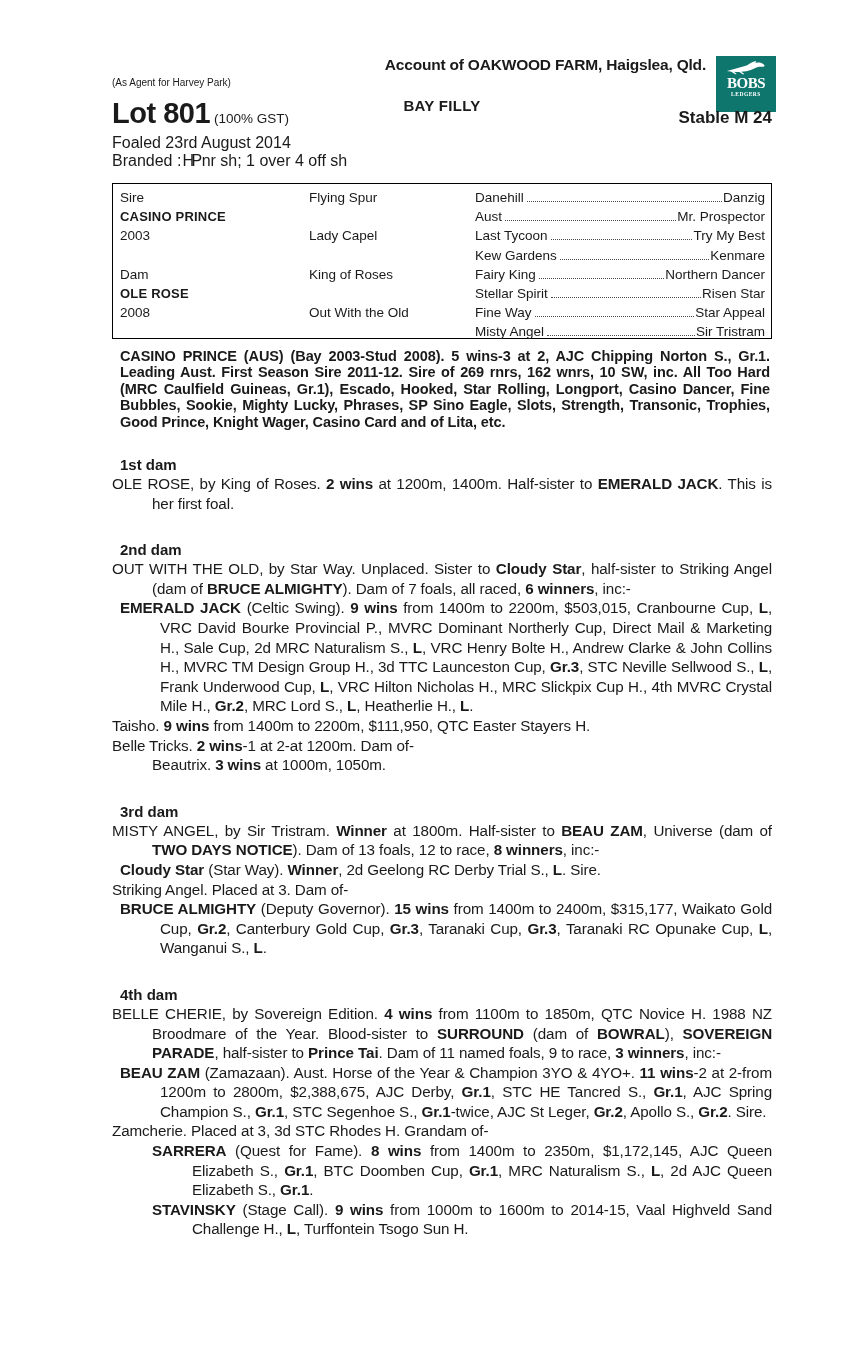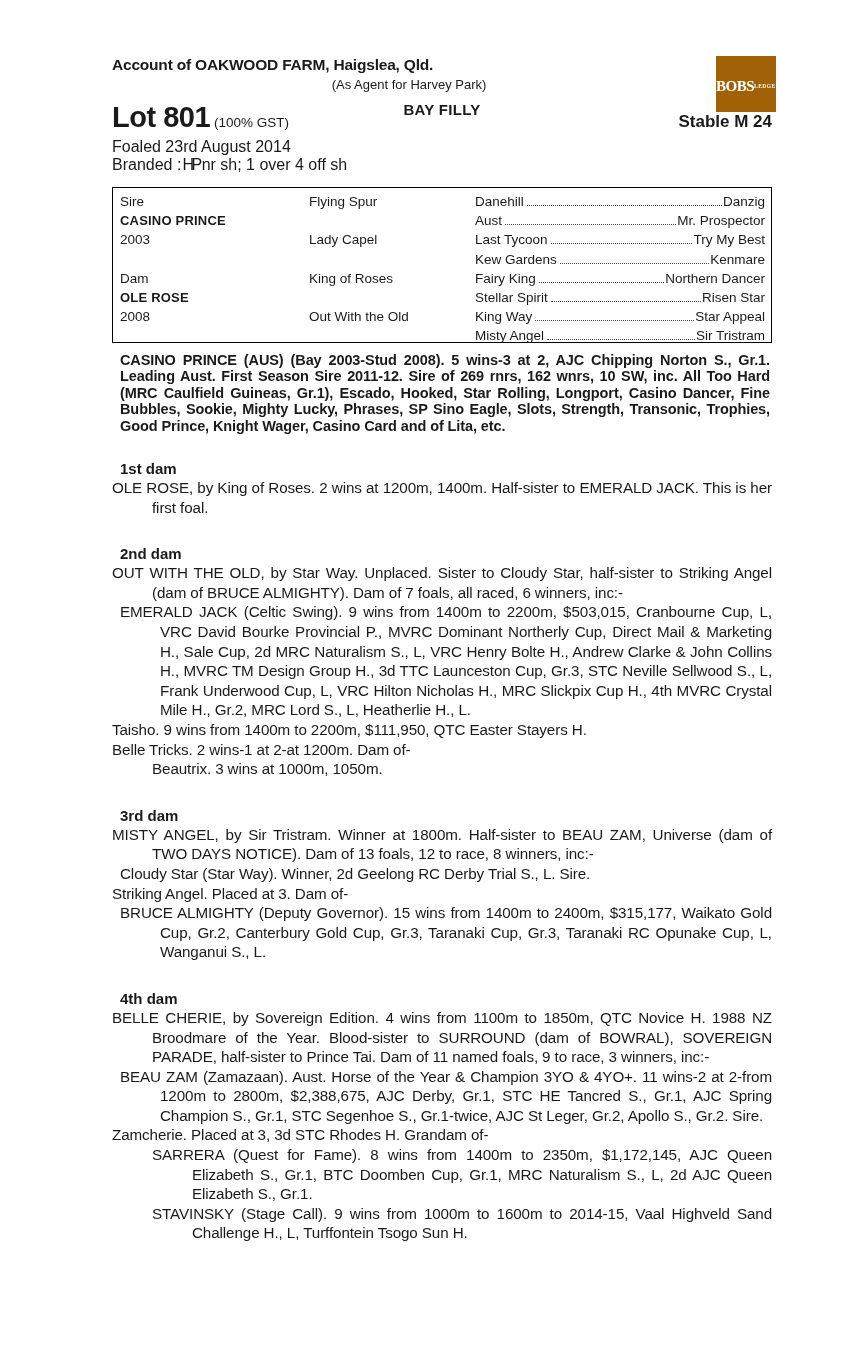--- a/index.html
+++ b/index.html
@@ -28,23 +28,23 @@
   .header-zone {
     position: relative;
     padding-top: 56px;
   }
   .bobs-logo {
     position: absolute;
     right: -4px;
     top: 56px;
     width: 60px;
     height: 56px;
-    background: #a16207;
-    display: flex;
-    flex-direction: row;
+    background: #0f766e;
+    display: flex;
+    flex-direction: column;
     align-items: center;
     justify-content: flex-start;
     padding-top: 4px;
   }
   .bobs-logo svg { display: block; }
   .bobs-word {
     color: #ffffff;
     font-family: "Liberation Serif", serif;
     font-weight: bold;
     font-size: 15px;
@@ -55,29 +55,28 @@
   .bobs-sub {
     color: #ffffff;
     font-family: "Liberation Serif", serif;
     font-weight: bold;
     font-size: 5.5px;
     line-height: 7px;
     letter-spacing: 0.5px;
   }
 
   .account-line {
-    text-align: left;
+    text-align: right;
     font-size: 15.5px;
     font-weight: bold;
     letter-spacing: -0.2px;
     padding-right: 66px;
   }
   .agent-line {
-    text-align: center;
-    font-size: 13px;
+    font-size: 10px;
     padding-right: 66px;
     margin-top: 3px;
   }
 
   .lot-row {
     display: flex;
     align-items: baseline;
     justify-content: space-between;
     margin-top: 9px;
   }
@@ -179,21 +178,21 @@
     text-align: justify;
     text-align-last: left;
     letter-spacing: -0.1px;
   }
   .i0 { padding-left: 0px; }
   .ind-h1 { padding-left: 8px; }
   .ind-h2 { padding-left: 40px; }
   .hang1 { padding-left: 48px; text-indent: -40px; }
   .hang2 { padding-left: 80px; text-indent: -40px; }
   .hang0 { padding-left: 40px; text-indent: -40px; }
-  b { font-weight: normal; }
+  b { font-weight: bold; }
 </style>
 </head>
 <body>
 
 <div class="page">
 
   <div class="header-zone">
 
     <div class="bobs-logo">
       <svg width="42" height="15" viewBox="0 0 42 15">
@@ -277,21 +276,21 @@
         <div class="ped-c3">
           <span>Stellar Spirit</span>
           <span class="dots"></span>
           <span>Risen Star</span>
         </div>
       </div>
       <div class="ped-row">
         <div class="ped-c1">2008</div>
         <div class="ped-c2">Out With the Old</div>
         <div class="ped-c3">
-          <span>King Way</span>
+          <span>Fine Way</span>
           <span class="dots"></span>
           <span>Star Appeal</span>
         </div>
       </div>
       <div class="ped-row">
         <div class="ped-c1"></div>
         <div class="ped-c2"></div>
         <div class="ped-c3">
           <span>Misty Angel</span>
           <span class="dots"></span>

